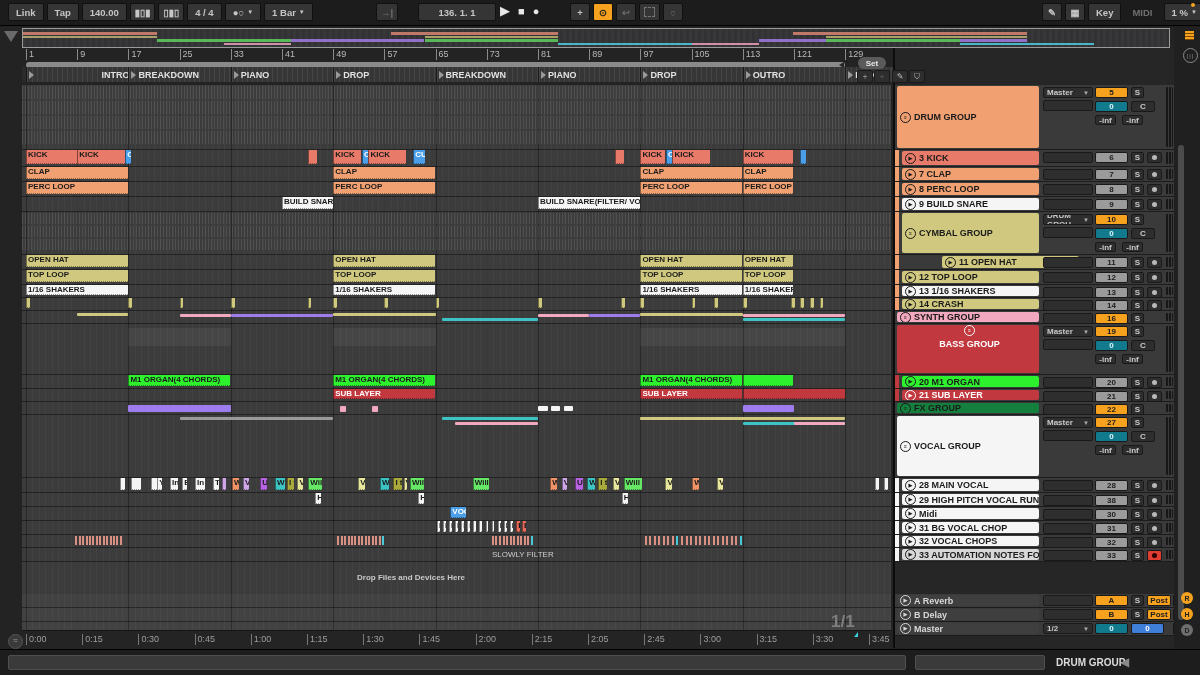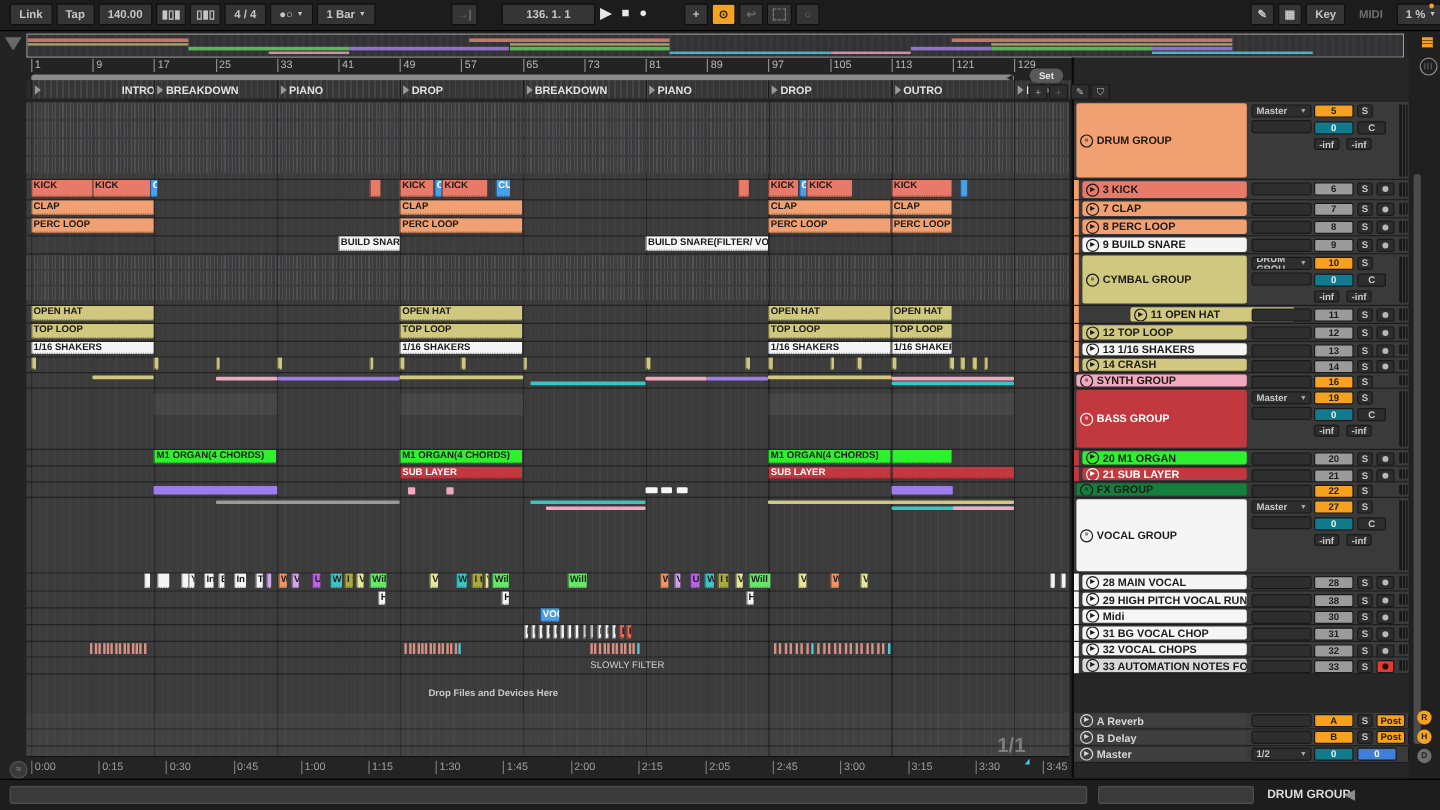--- a/index.html
+++ b/index.html
@@ -829,21 +829,21 @@
         <div class="tname" style="left: 2px; width: 139px; background: rgb(242, 168, 191); color: rgb(26, 26, 26);">
           <span class="cic">≡</span>
           <span>SYNTH GROUP</span>
         </div>
         <div class="hbox " style="left: 148px; top: 2px; width: 50px; height: 11px;"></div>
         <div class="hbox numo" style="left: 200px; top: 2px; width: 33px; height: 11px;">16</div>
         <div class="hbox " style="left: 236px; top: 2px; width: 13px; height: 11px;">S</div>
         <div class="mtr" style="left: 271px; top: 2px; height: 8px;"></div>
       </div>
       <div class="hrow" style="top: 276px; height: 50px;">
-        <div class="tname" style="left: 2px; width: 139px; background: rgb(194, 56, 63); color: rgb(255, 255, 255);">
+        <div class="tname" style="left: 2px; width: 139px; background: rgb(194, 56, 63); color: rgb(255, 255, 255); flex-direction: column;">
           <span class="cic">≡</span>
           <span>BASS GROUP</span>
         </div>
         <div class="hbox rting" style="left: 148px; top: 2px; width: 50px; height: 11px;">
           <span>Master</span>
           <span class="rcaret">▼</span>
         </div>
         <div class="hbox " style="left: 148px; top: 15px; width: 50px; height: 11px;"></div>
         <div class="hbox numo" style="left: 200px; top: 2px; width: 33px; height: 11px;">19</div>
         <div class="hbox " style="left: 236px; top: 2px; width: 13px; height: 11px;">S</div>

